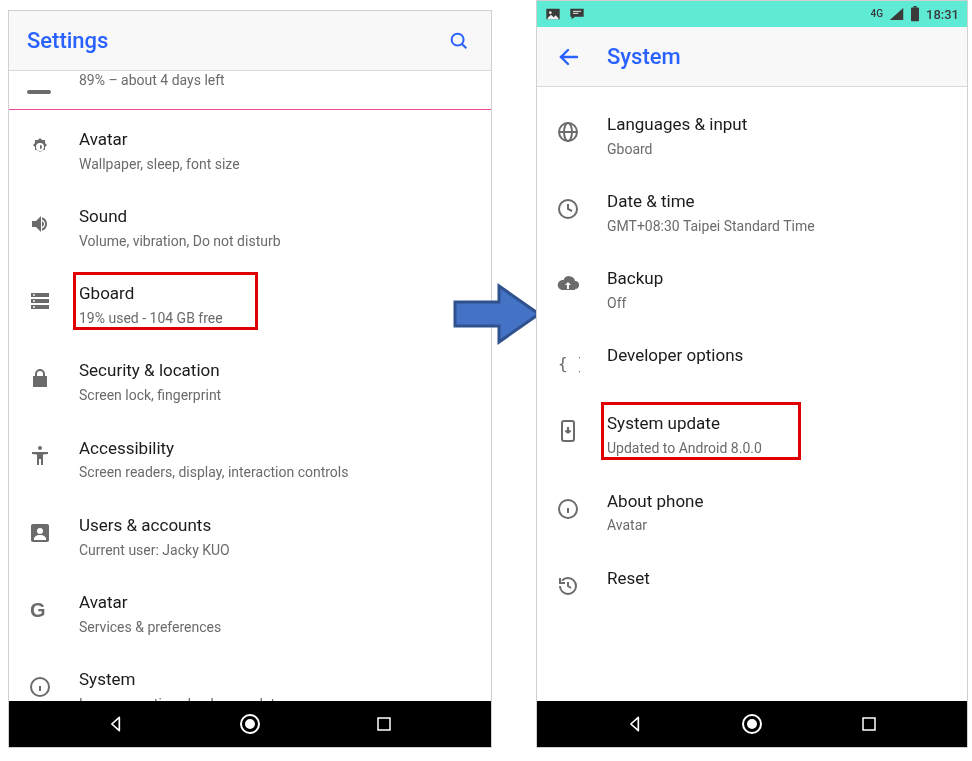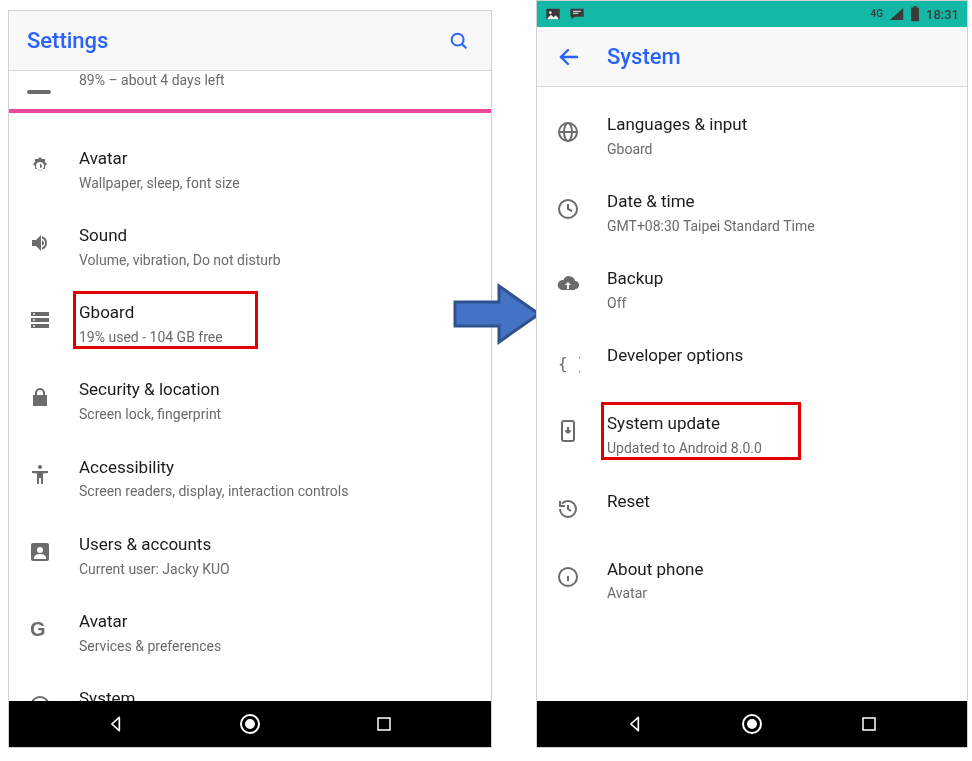--- a/index.html
+++ b/index.html
@@ -16,21 +16,21 @@
     width: 484px;
     background: #ffffff;
     border: 1px solid #d0d0d0;
   }
   .phone-left { left: 8px; top: 10px; height: 738px; }
   .phone-right { left: 536px; top: 0px; width: 432px; height: 748px; }
 
   
   .status-bar {
     height: 26px;
-    background: #14b8a6;
+    background: #5eead4;
     display: flex;
     align-items: center;
     padding: 0 8px;
     font-size: 13px;
     color: #3a3a3a;
     justify-content: space-between;
   }
   .status-left { display: flex; gap: 8px; align-items: center; }
   .status-right { display: flex; gap: 6px; align-items: center; }
   .status-icon { width: 16px; height: 14px; }
@@ -85,21 +85,21 @@
     font-size: 17px;
     color: #1b1b1b;
     line-height: 1.35;
   }
   .list-item .sub {
     font-size: 14px;
     color: #6b6b6b;
     margin-top: 4px;
     line-height: 1.3;
   }
-  .cut-item { padding-top: 0; padding-bottom: 2px; border-bottom: 4px solid #ec4899; margin-bottom: 18px; }
+  .cut-item { padding-top: 0; padding-bottom: 2px; border-bottom: 1px solid #ec4899; margin-bottom: 2px; }
   .cut-item .sub { margin-top: 0; }
 
   .highlight-box {
     border: 3px solid #e00000;
     position: absolute;
     pointer-events: none;
   }
 
   
   .navbar {
@@ -386,42 +386,42 @@
       <div class="text">
         <div class="label">System update</div>
         <div class="sub">Updated to Android 8.0.0</div>
       </div>
       <div class="highlight-box" style="left:64px; top:6px; width:200px; height:58px;"></div>
     </div>
 
     <div class="list-item">
       <span class="icon">
         <svg width="24" height="24" viewBox="0 0 24 24" fill="none" stroke="#6b6b6b" stroke-width="2">
-            <path d="M4 12a8 8 0 108-8 7.9 7.9 0 00-6 2.7M4 4v5h5"></path>
-            <polyline points="12 8 12 12 15 14"></polyline>
-          </svg>
-      </span>
-      <div class="text">
-        <div class="label">Reset</div>
-      </div>
-    </div>
-
-    <div class="list-item">
-      <span class="icon">
-        <svg width="24" height="24" viewBox="0 0 24 24" fill="none" stroke="#6b6b6b" stroke-width="2">
             <circle cx="12" cy="12" r="9"></circle>
             <line x1="12" y1="8" x2="12" y2="8"></line>
             <line x1="12" y1="11" x2="12" y2="16"></line>
           </svg>
       </span>
       <div class="text">
         <div class="label">About phone</div>
         <div class="sub">Avatar</div>
       </div>
     </div>
+
+    <div class="list-item">
+      <span class="icon">
+        <svg width="24" height="24" viewBox="0 0 24 24" fill="none" stroke="#6b6b6b" stroke-width="2">
+            <path d="M4 12a8 8 0 108-8 7.9 7.9 0 00-6 2.7M4 4v5h5"></path>
+            <polyline points="12 8 12 12 15 14"></polyline>
+          </svg>
+      </span>
+      <div class="text">
+        <div class="label">Reset</div>
+      </div>
+    </div>
   </div>
 
   <div class="navbar">
     <span class="nav-btn">
       <svg width="20" height="20" viewBox="0 0 24 24" fill="none" stroke="#ffffff" stroke-width="2">
           <path d="M16 4L7 12l9 8z" stroke-linejoin="round"></path>
         </svg>
     </span>
     <span class="nav-btn">
       <svg width="24" height="24" viewBox="0 0 24 24" fill="none" stroke="#ffffff" stroke-width="2">

